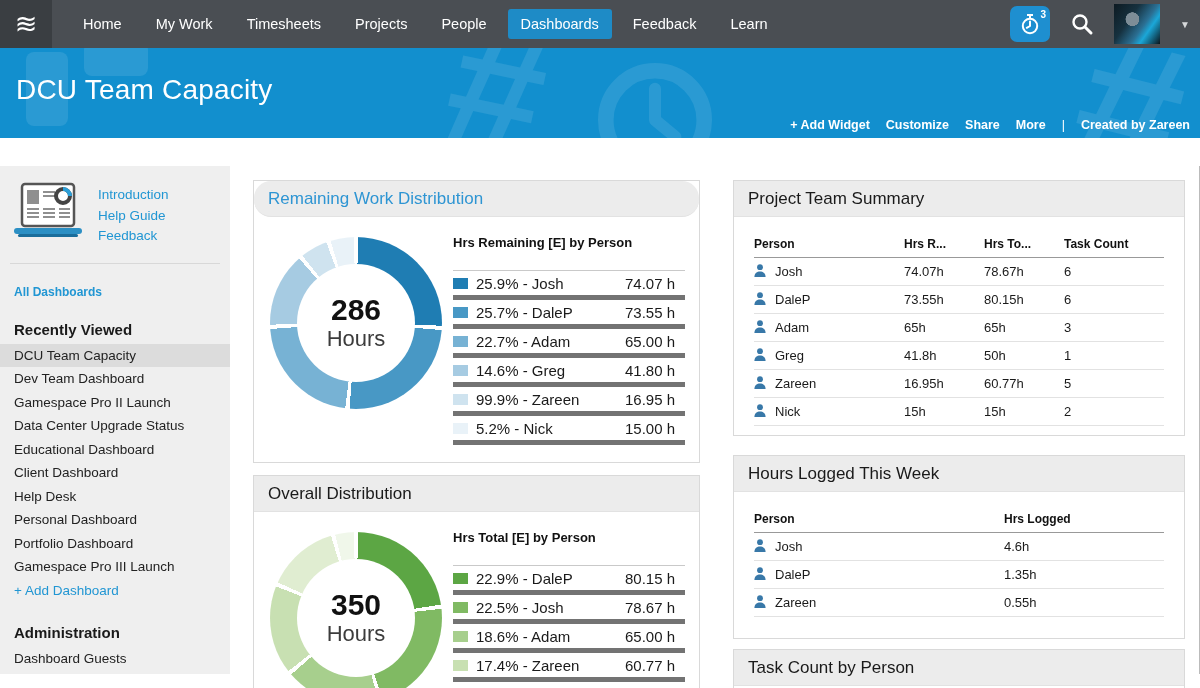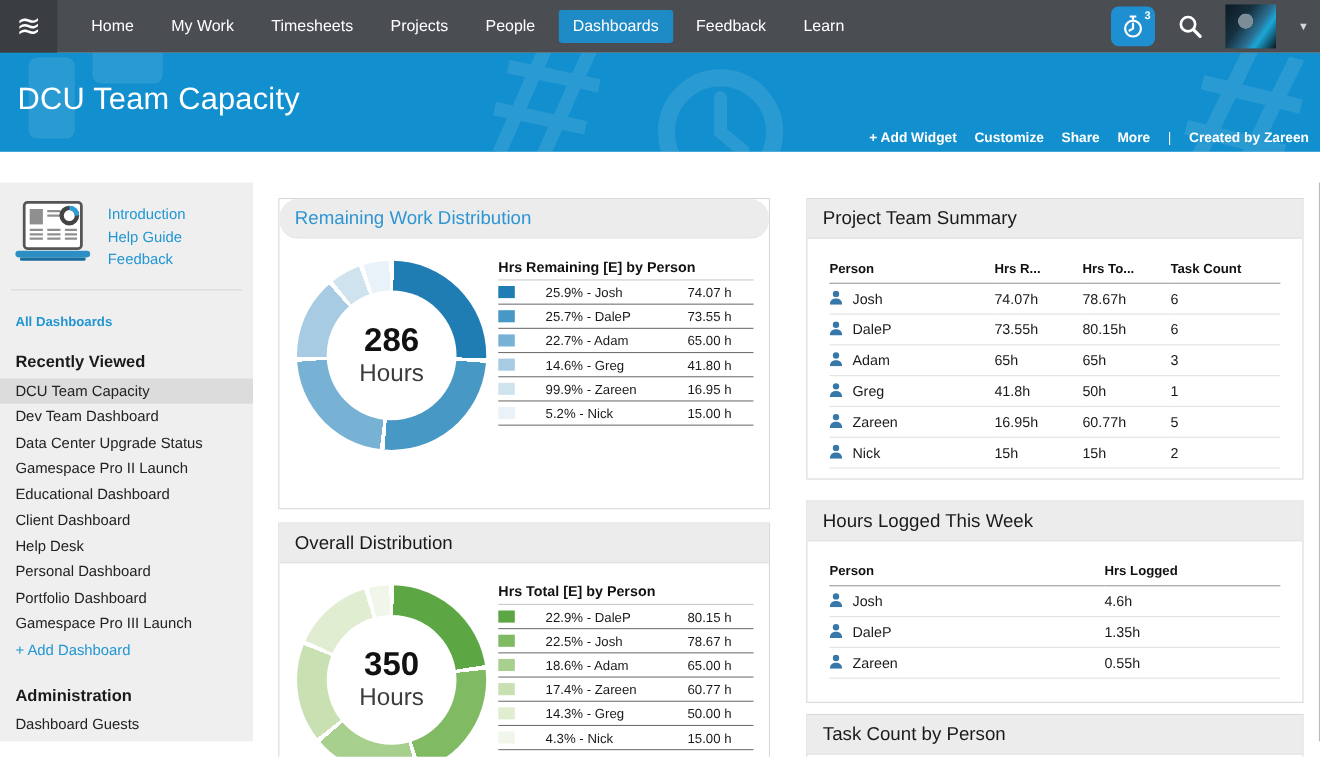--- a/index.html
+++ b/index.html
@@ -53,22 +53,22 @@
   .panel-header { background:#ececec; border-bottom:1px solid #e2e2e2; height:36px; display:flex; align-items:center; padding:0 14px; font-size:17px; color:#1a1a1a; }
   .panel-header.link-title { color:#2e95d3; cursor:pointer;border-radius:17px; }
 
   
   .donut-body { display:flex; padding:16px 14px 0 16px; }
   .donut { width:172px; height:172px; border-radius:50%; position:relative; flex:none; margin-top:4px; }
   .donut-center { position:absolute; inset:27px; background:#fff; border-radius:50%; display:flex; flex-direction:column; align-items:center; justify-content:center; }
   .donut-value { font-size:30px; font-weight:bold; color:#111; line-height:32px; }
   .donut-unit { font-size:22px; color:#3c3c3c; }
   .legend { margin-left:auto; width:232px; padding-top:2px; }
-  .legend-title { font-size:13px; font-weight:bold; color:#111; padding-bottom:4px; border-bottom:1px solid #c9c9c9; }
-  .legend-row { display:flex; align-items:center; padding:3.5px 0; border-bottom:1px solid #737373; font-size:12px; color:#1a1a1a;gap:20px; }
+  .legend-title { font-size:13px; font-weight:bold; color:#111; padding-bottom:20px; border-bottom:1px solid #c9c9c9; }
+  .legend-row { display:flex; align-items:center; padding:3.5px 0; border-bottom:5px solid #737373; font-size:15px; color:#1a1a1a; }
   .legend-swatch { width:15px; height:11px; margin-right:8px; flex:none; }
   .legend-label { flex:1; white-space:nowrap; }
   .legend-value { width:60px; text-align:left; }
 
   
   table { border-collapse:collapse; width:calc(100% - 40px); margin:12px 20px 0 20px; }
   th { text-align:left; font-size:12px; color:#111; padding:8px 0 6px 0; border-bottom:1px solid #999; white-space:nowrap; overflow:hidden; }
   td { font-size:13px; color:#1a1a1a; padding:6px 0; border-bottom:1px solid #e2e2e2; }
   .person-cell { display:flex; align-items:flex-start; gap:9px; }
   .col-num { width:80px; }
@@ -161,22 +161,22 @@
           <div>Help Guide</div>
           <div>Feedback</div>
         </div>
     </div>
     <div class="side-divider"></div>
     <div class="all-dash">All Dashboards</div>
     <div class="side-heading">Recently Viewed</div>
     <div id="side-items">
         <div class="side-item selected">DCU Team Capacity</div>
         <div class="side-item">Dev Team Dashboard</div>
+        <div class="side-item">Gamespace Pro II Launch</div>
         <div class="side-item">Data Center Upgrade Status</div>
-        <div class="side-item">Gamespace Pro II Launch</div>
         <div class="side-item">Educational Dashboard</div>
         <div class="side-item">Client Dashboard</div>
         <div class="side-item">Help Desk</div>
         <div class="side-item">Personal Dashboard</div>
         <div class="side-item">Portfolio Dashboard</div>
         <div class="side-item">Gamespace Pro III Launch</div>
       </div>
     <div class="side-item link">+ Add Dashboard</div>
     <div class="side-heading">Administration</div>
     <div id="admin-items">

